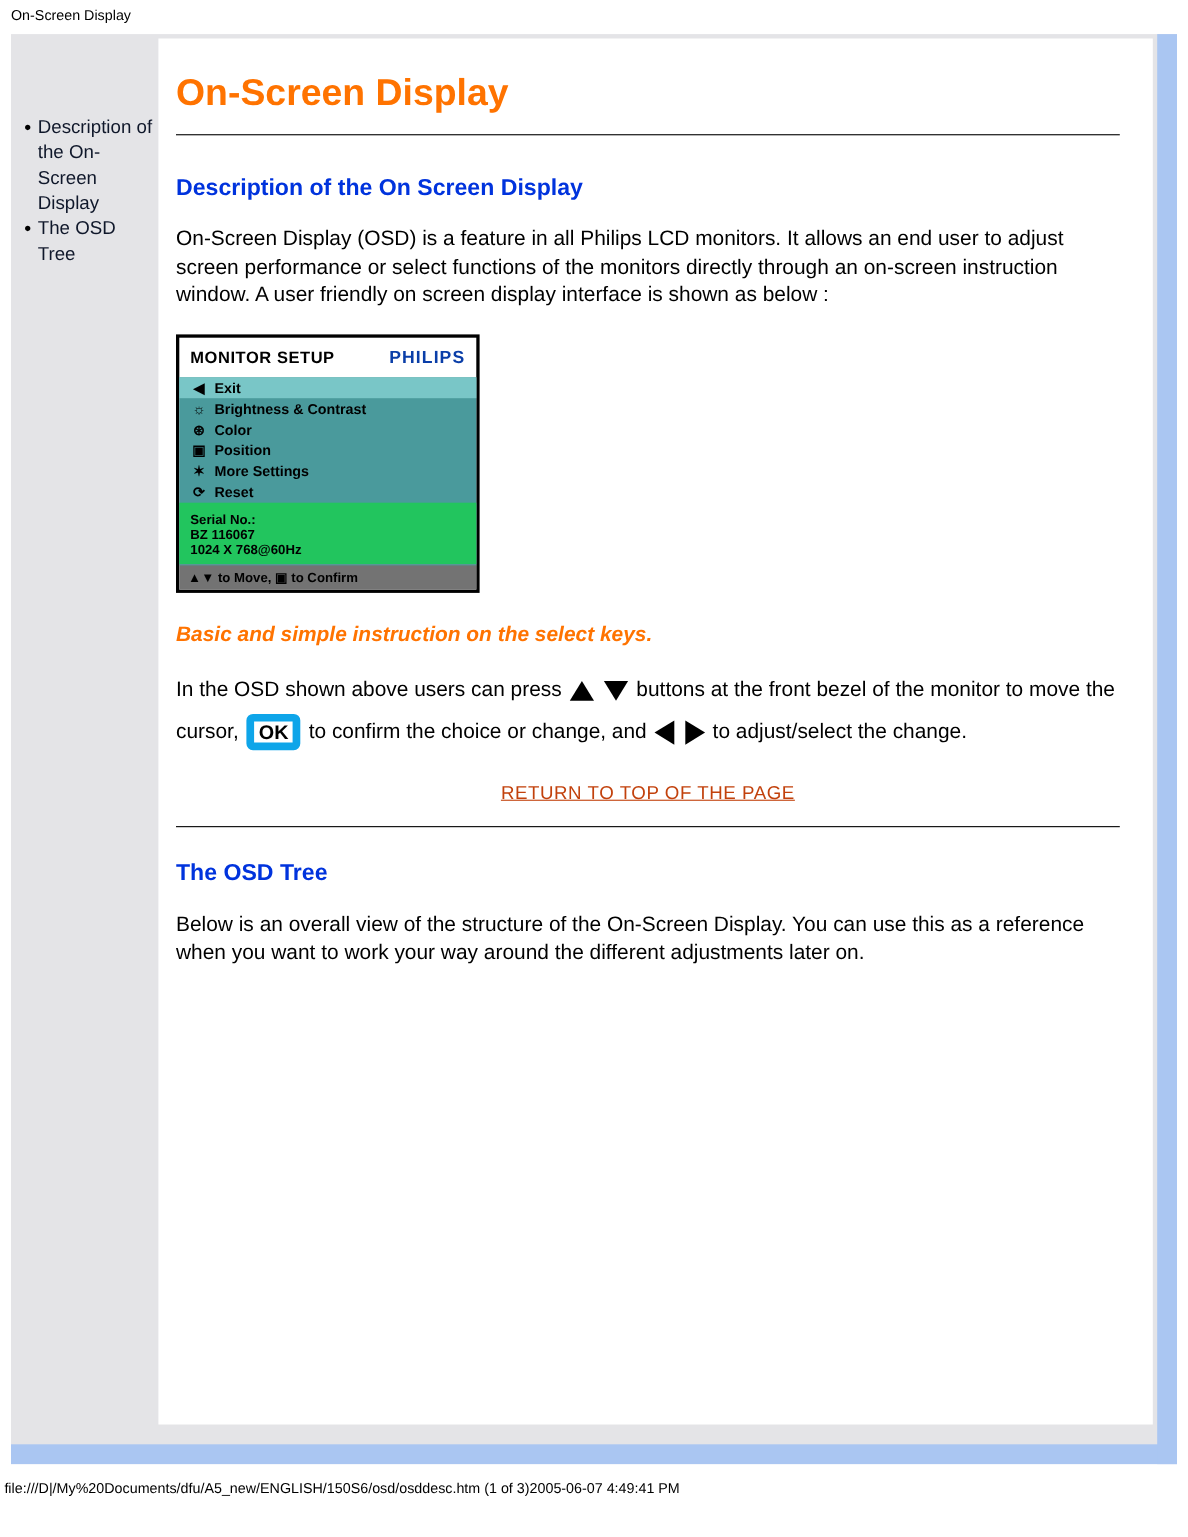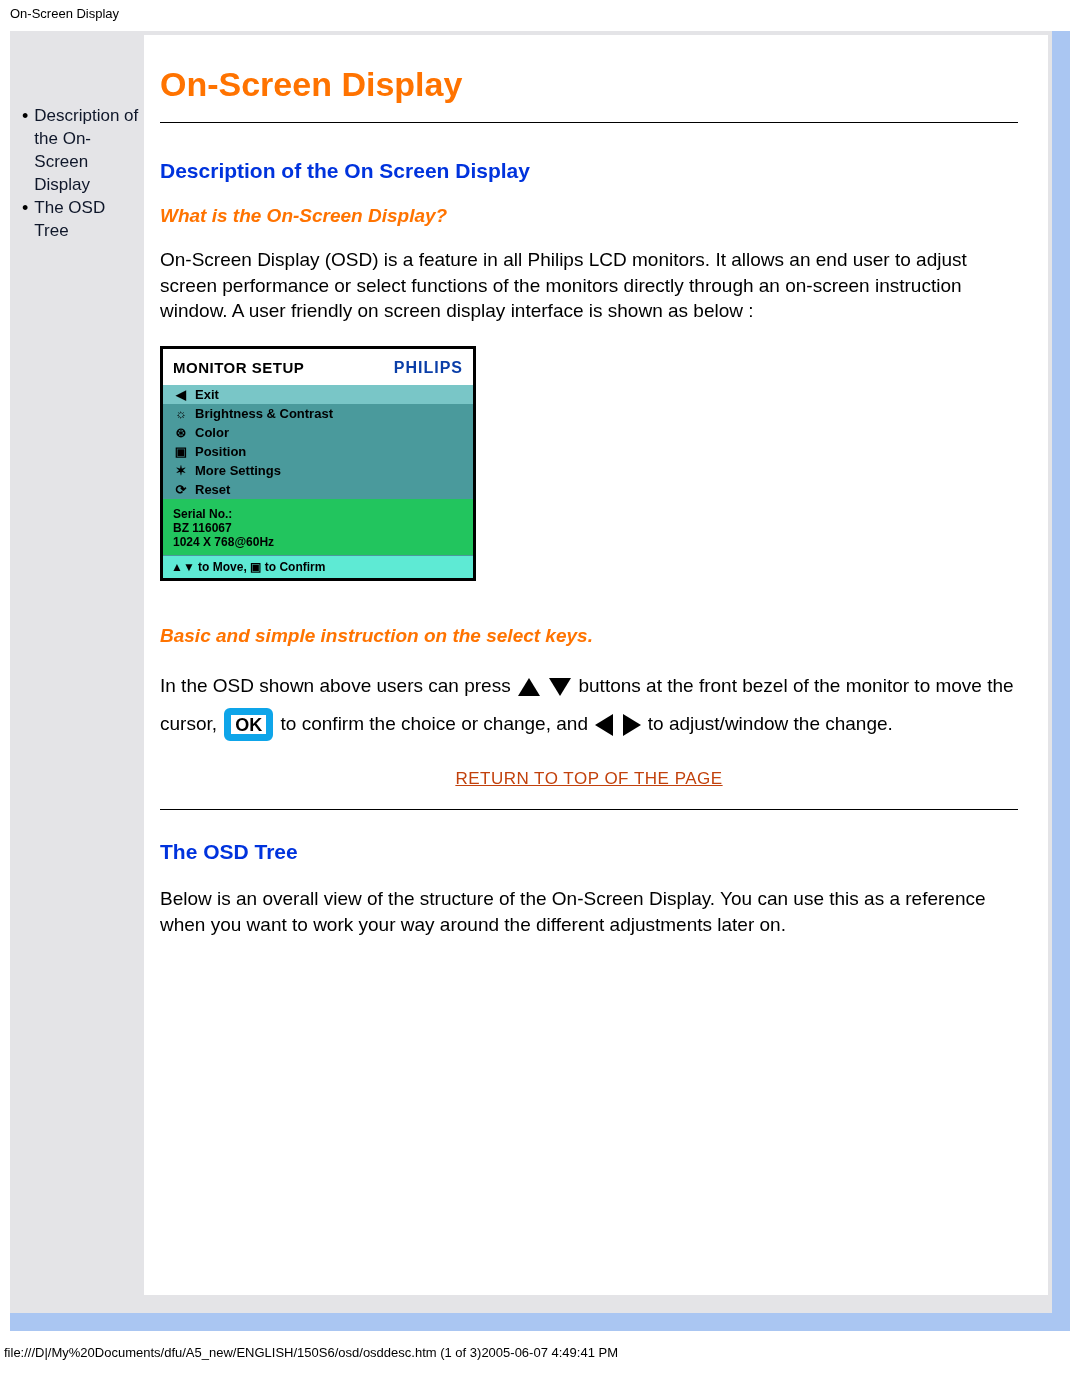--- a/index.html
+++ b/index.html
@@ -76,42 +76,42 @@
     font-weight: bold;
     font-size: 19px;
     margin-bottom: 20px;
   }
   p.body {
     font-size: 19px;
     line-height: 1.35;
     margin-bottom: 22px;
   }
   .osd-window {
-    width: 316px;
+    width: 276px;
     border: 3px solid #000;
     background: #fff;
-    margin: 8px 0 44px 0;
+    margin: 8px 0 28px 0;
   }
   .osd-titlebar {
     display: flex;
     justify-content: space-between;
     align-items: center;
     padding: 10px 10px 8px 10px;
   }
   .osd-titlebar .mt { font-weight: bold; font-size: 15px; letter-spacing: 0.5px; }
   .osd-titlebar .brand { color: #0a3ea8; font-weight: bold; font-size: 16px; letter-spacing: 1px; }
   .osd-menu { background: #4a9a9c; padding: 0; }
   .osd-menu .row {
     display: flex; align-items: center;
     padding: 2px 10px; font-size: 13px; font-weight: bold; color: #000;
   }
   .osd-menu .row .ico { width: 16px; display:inline-block; text-align:center; margin-right:6px; }
   .osd-menu .row.sel { background: #79c6c7; }
   .osd-info { background:#22c55e; padding: 8px 10px 6px 10px; font-size:12px; font-weight:bold; color:#000; }
-  .osd-footer { background:#5eead4; padding:4px 8px; font-size:12px; font-weight:bold; border-top:1px solid #4a9a9c; }
+  .osd-footer { background:#737373; padding:4px 8px; font-size:12px; font-weight:bold; border-top:1px solid #4a9a9c; }
   .inline-icon {
     display: inline-block;
     vertical-align: middle;
   }
   .tri-up { width:0; height:0; border-left:11px solid transparent; border-right:11px solid transparent; border-bottom:18px solid #000; display:inline-block; vertical-align:middle; margin:0 2px; }
   .tri-down { width:0; height:0; border-left:11px solid transparent; border-right:11px solid transparent; border-top:18px solid #000; display:inline-block; vertical-align:middle; margin:0 2px; }
   .tri-left { width:0; height:0; border-top:11px solid transparent; border-bottom:11px solid transparent; border-right:18px solid #000; display:inline-block; vertical-align:middle; margin:0 2px; }
   .tri-right { width:0; height:0; border-top:11px solid transparent; border-bottom:11px solid transparent; border-left:18px solid #000; display:inline-block; vertical-align:middle; margin:0 2px; }
   .ok-btn {
     display:inline-block; vertical-align:middle;
@@ -148,21 +148,20 @@
         <span class="dot">•</span>
         <a href="#">The OSD Tree</a>
       </div>
     </div>
 
     <div class="content">
       <h1 class="title">On-Screen Display</h1>
       <hr class="thin">
 
       <h2 class="section">Description of the On Screen Display</h2>
-      <h3 class="sub">What is the On-Screen Display?</h3>
       <p class="body">On-Screen Display (OSD) is a feature in all Philips LCD monitors. It allows an end user to adjust screen performance or select functions of the monitors directly through an on-screen instruction window. A user friendly on screen display interface is shown as below :</p>
 
       <div class="osd-window">
         <div class="osd-titlebar">
           <span class="mt">MONITOR SETUP</span>
           <span class="brand">PHILIPS</span>
         </div>
         <div class="osd-menu">
           <div class="row sel">
             <span class="ico">◀</span>
@@ -201,21 +200,21 @@
 
       <p class="instruct-line">
         <span>In the OSD shown above users can press</span>
         <span class="inline-icon tri-up"></span>
         <span class="inline-icon tri-down"></span>
         <span> buttons at the front bezel of the monitor to move the cursor,</span>
         <span class="ok-btn">OK</span>
         <span> to confirm the choice or change, and </span>
         <span class="inline-icon tri-left"></span>
         <span class="inline-icon tri-right"></span>
-        <span> to adjust/window the change.</span>
+        <span> to adjust/select the change.</span>
       </p>
 
       <a href="#" class="return-link">RETURN TO TOP OF THE PAGE</a>
 
       <hr class="thin" style="margin-bottom:30px">
 
       <h2 class="section">The OSD Tree</h2>
       <p class="body">Below is an overall view of the structure of the On-Screen Display. You can use this as a reference when you want to work your way around the different adjustments later on.</p>
     </div>
 

